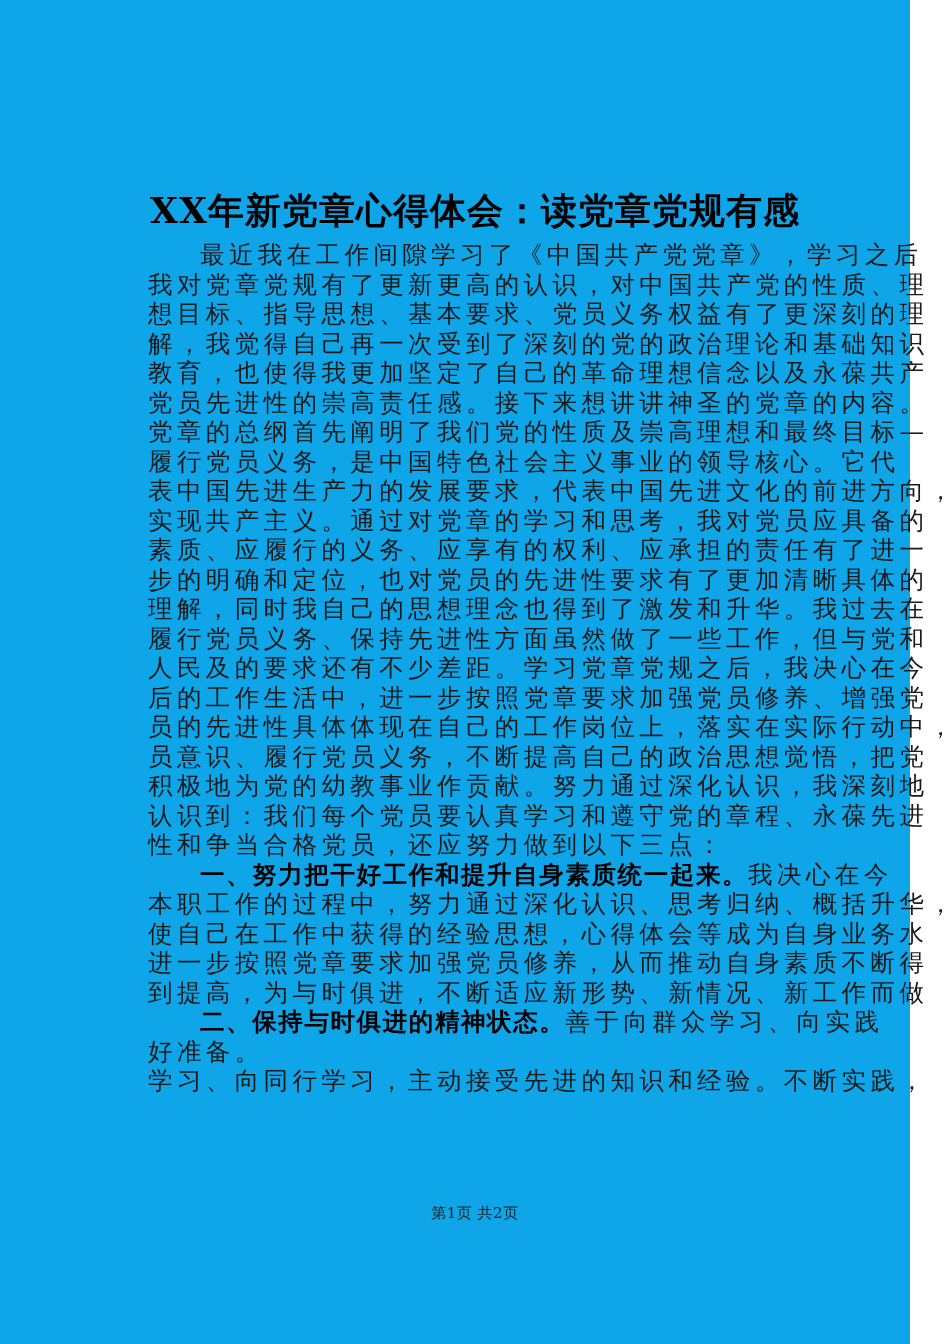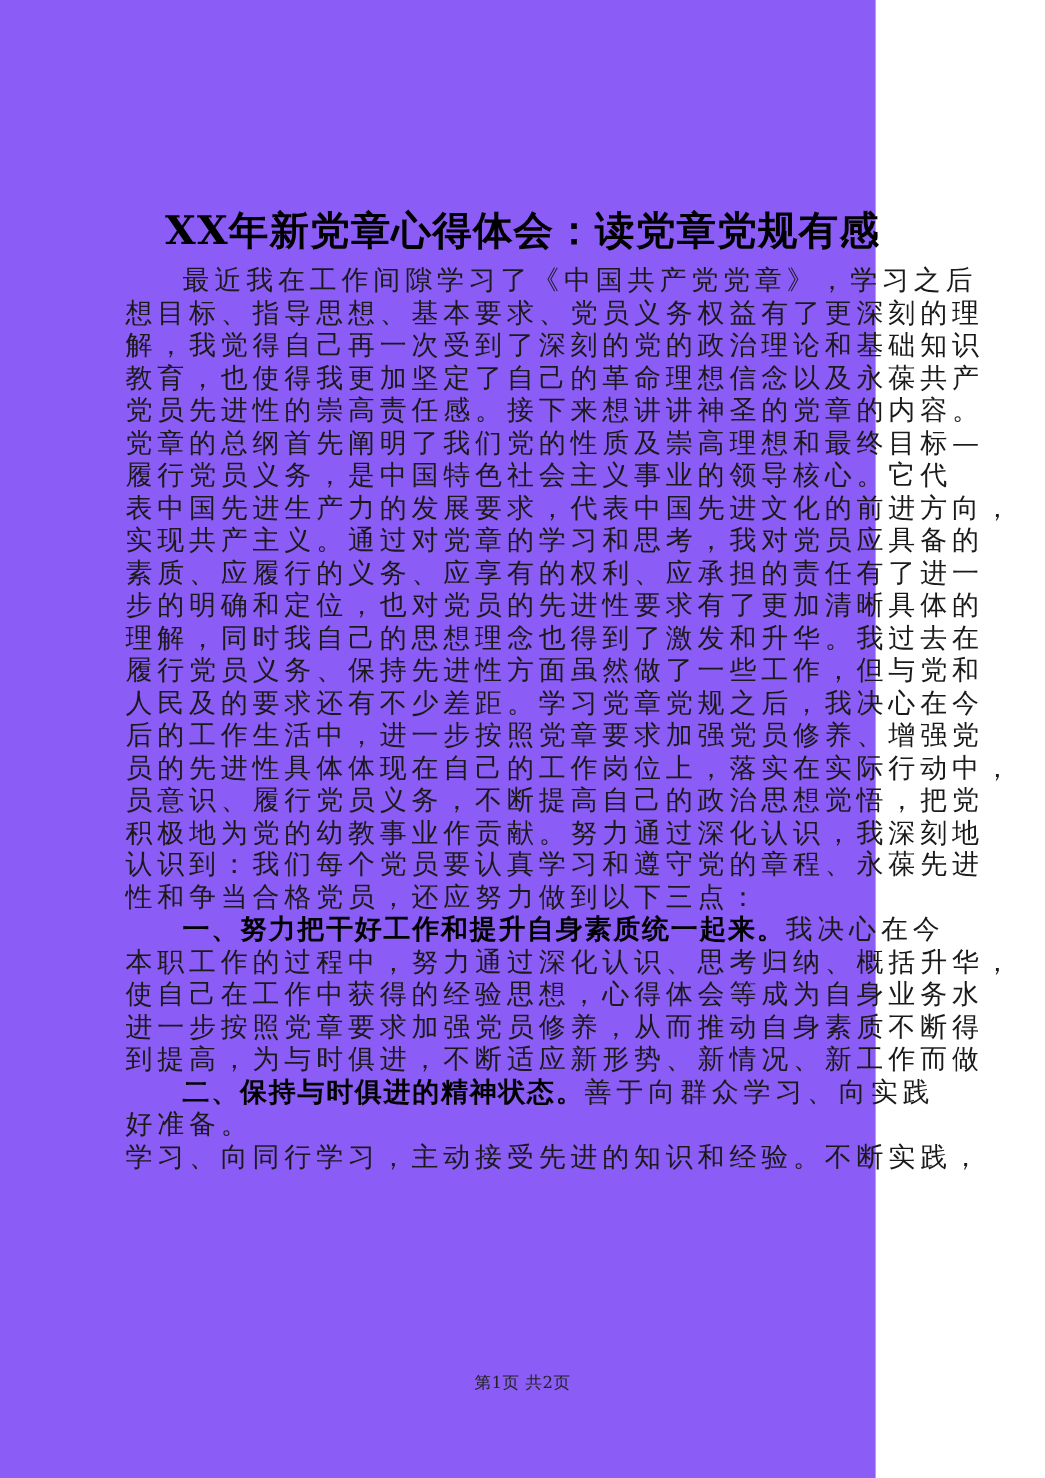--- a/index.html
+++ b/index.html
@@ -1,37 +1,38 @@
 <!DOCTYPE html>
 <html><head>
 <meta charset="utf-8">
 <style>
   html, body { margin:0; padding:0; background:#ffffff; }
   body { width:950px; height:1344px; position:relative; overflow:hidden;
          font-family:"DejaVu Serif","Liberation Serif",serif; color:#111; }
-  .page { position:absolute; left:0; top:0; width:796px; height:1344px; background:#8b5cf6; }
+  .page { position:absolute; left:0; top:0; width:910px; height:1344px; background:#0ea5e9; }
   .title { position:absolute; left:0; width:950px; top:185px; text-align:center;
            font-family:"DejaVu Serif","Liberation Serif",serif; font-weight:bold;
            font-size:36px; line-height:50px; letter-spacing:1px; color:#000; }
-  .body { position:absolute; left:114px; top:240px; width:710px; }
+  .body { position:absolute; left:148px; top:240px; width:710px; }
   .line { height:29.5px; line-height:29.5px; font-size:24.5px; letter-spacing:4.4px;
           white-space:nowrap; color:#1a1a1a; }
   .indent { padding-left:52px; }
   .bold { font-family:"DejaVu Sans","Liberation Sans",sans-serif; font-weight:bold; color:#000; letter-spacing:1.6px; }
-  .footer { position:absolute; left:0; width:950px; top:1248px; text-align:center;
+  .footer { position:absolute; left:0; width:950px; top:1204px; text-align:center;
             font-size:15px; color:#222; letter-spacing:0.5px; }
 </style>
 </head>
 <body>
 
 <div class="page">
   <div class="title">XX年新党章心得体会：读党章党规有感</div>
 
   <div class="body">
     <div class="line indent"><span>最近我在工作间隙学习了《中国共产党党章》，学习之后</span></div>
+    <div class="line"><span>我对党章党规有了更新更高的认识，对中国共产党的性质、理</span></div>
     <div class="line"><span>想目标、指导思想、基本要求、党员义务权益有了更深刻的理</span></div>
     <div class="line"><span>解，我觉得自己再一次受到了深刻的党的政治理论和基础知识</span></div>
     <div class="line"><span>教育，也使得我更加坚定了自己的革命理想信念以及永葆共产</span></div>
     <div class="line"><span>党员先进性的崇高责任感。接下来想讲讲神圣的党章的内容。</span></div>
     <div class="line"><span>党章的总纲首先阐明了我们党的性质及崇高理想和最终目标—</span></div>
     <div class="line"><span>履行党员义务，是中国特色社会主义事业的领导核心。它代</span></div>
     <div class="line"><span>表中国先进生产力的发展要求，代表中国先进文化的前进方向，</span></div>
     <div class="line"><span>实现共产主义。通过对党章的学习和思考，我对党员应具备的</span></div>
     <div class="line"><span>素质、应履行的义务、应享有的权利、应承担的责任有了进一</span></div>
     <div class="line"><span>步的明确和定位，也对党员的先进性要求有了更加清晰具体的</span></div>

